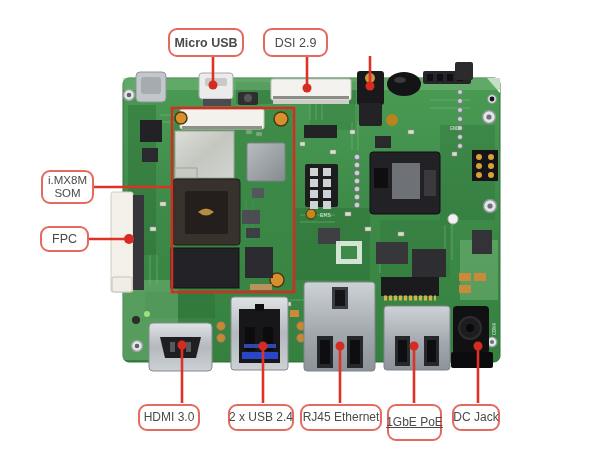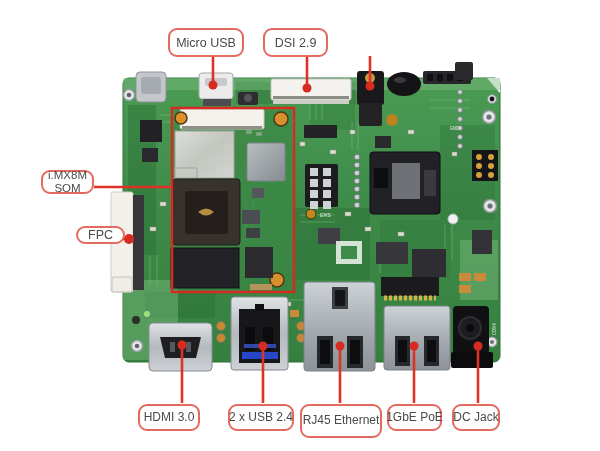--- a/index.html
+++ b/index.html
@@ -3,29 +3,29 @@
 <meta charset="utf-8">
 <style>
   html,body{margin:0;padding:0;background:#ffffff;}
   .stage{position:relative;width:600px;height:451px;background:#ffffff;overflow:hidden;
          font-family:"Liberation Sans",sans-serif;}
   .stage svg{position:absolute;left:0;top:0;}
   .callout{position:absolute;box-sizing:border-box;background:#ffffff;
            border:2px solid #e4695e;border-radius:9px;color:#4a4a4a;
            font-size:12.5px;line-height:1.12;display:flex;align-items:center;justify-content:center;
            text-align:center;white-space:nowrap;z-index:5;}
-  .co-micro{left:168px;top:28px;width:76px;height:29px;}
+  .co-micro{left:168px;top:28px;width:76px;height:29px;font-weight:bold;}
   .co-dsi{left:263px;top:28px;width:65px;height:29px;}
   .co-audio{left:354px;top:28px;width:88px;height:28px;}
-  .co-som{left:41px;top:170px;width:53px;height:24px;font-size:11.5px;white-space:normal;}
-  .co-fpc{left:40px;top:226px;width:49px;height:18px;margin-left:36px;}
+  .co-som{left:41px;top:170px;width:53px;height:34px;font-size:11.5px;white-space:normal;}
+  .co-fpc{left:40px;top:226px;width:49px;height:26px;}
   .co-hdmi{left:138px;top:404px;width:62px;height:27px;font-size:12px;}
   .co-usb3{left:228px;top:404px;width:66px;height:27px;font-size:12px;}
-  .co-rj45{left:300px;top:404px;width:82px;height:34px;font-size:12px;}
-  .co-poe{left:387px;top:404px;width:55px;height:27px;font-size:12px;}
+  .co-rj45{left:300px;top:404px;width:82px;height:27px;font-size:12px;}
+  .co-poe{left:387px;top:404px;width:55px;height:37px;font-size:12px;text-decoration:underline;}
   .co-dc{left:452px;top:404px;width:48px;height:27px;font-size:12px;}
 </style>
 </head>
 <body>
 
 <div class="stage">
 
 <svg width="600" height="451" viewBox="0 0 600 451">
   <defs>
     <linearGradient id="gBoard" x1="0" y1="0" x2="0" y2="1">

